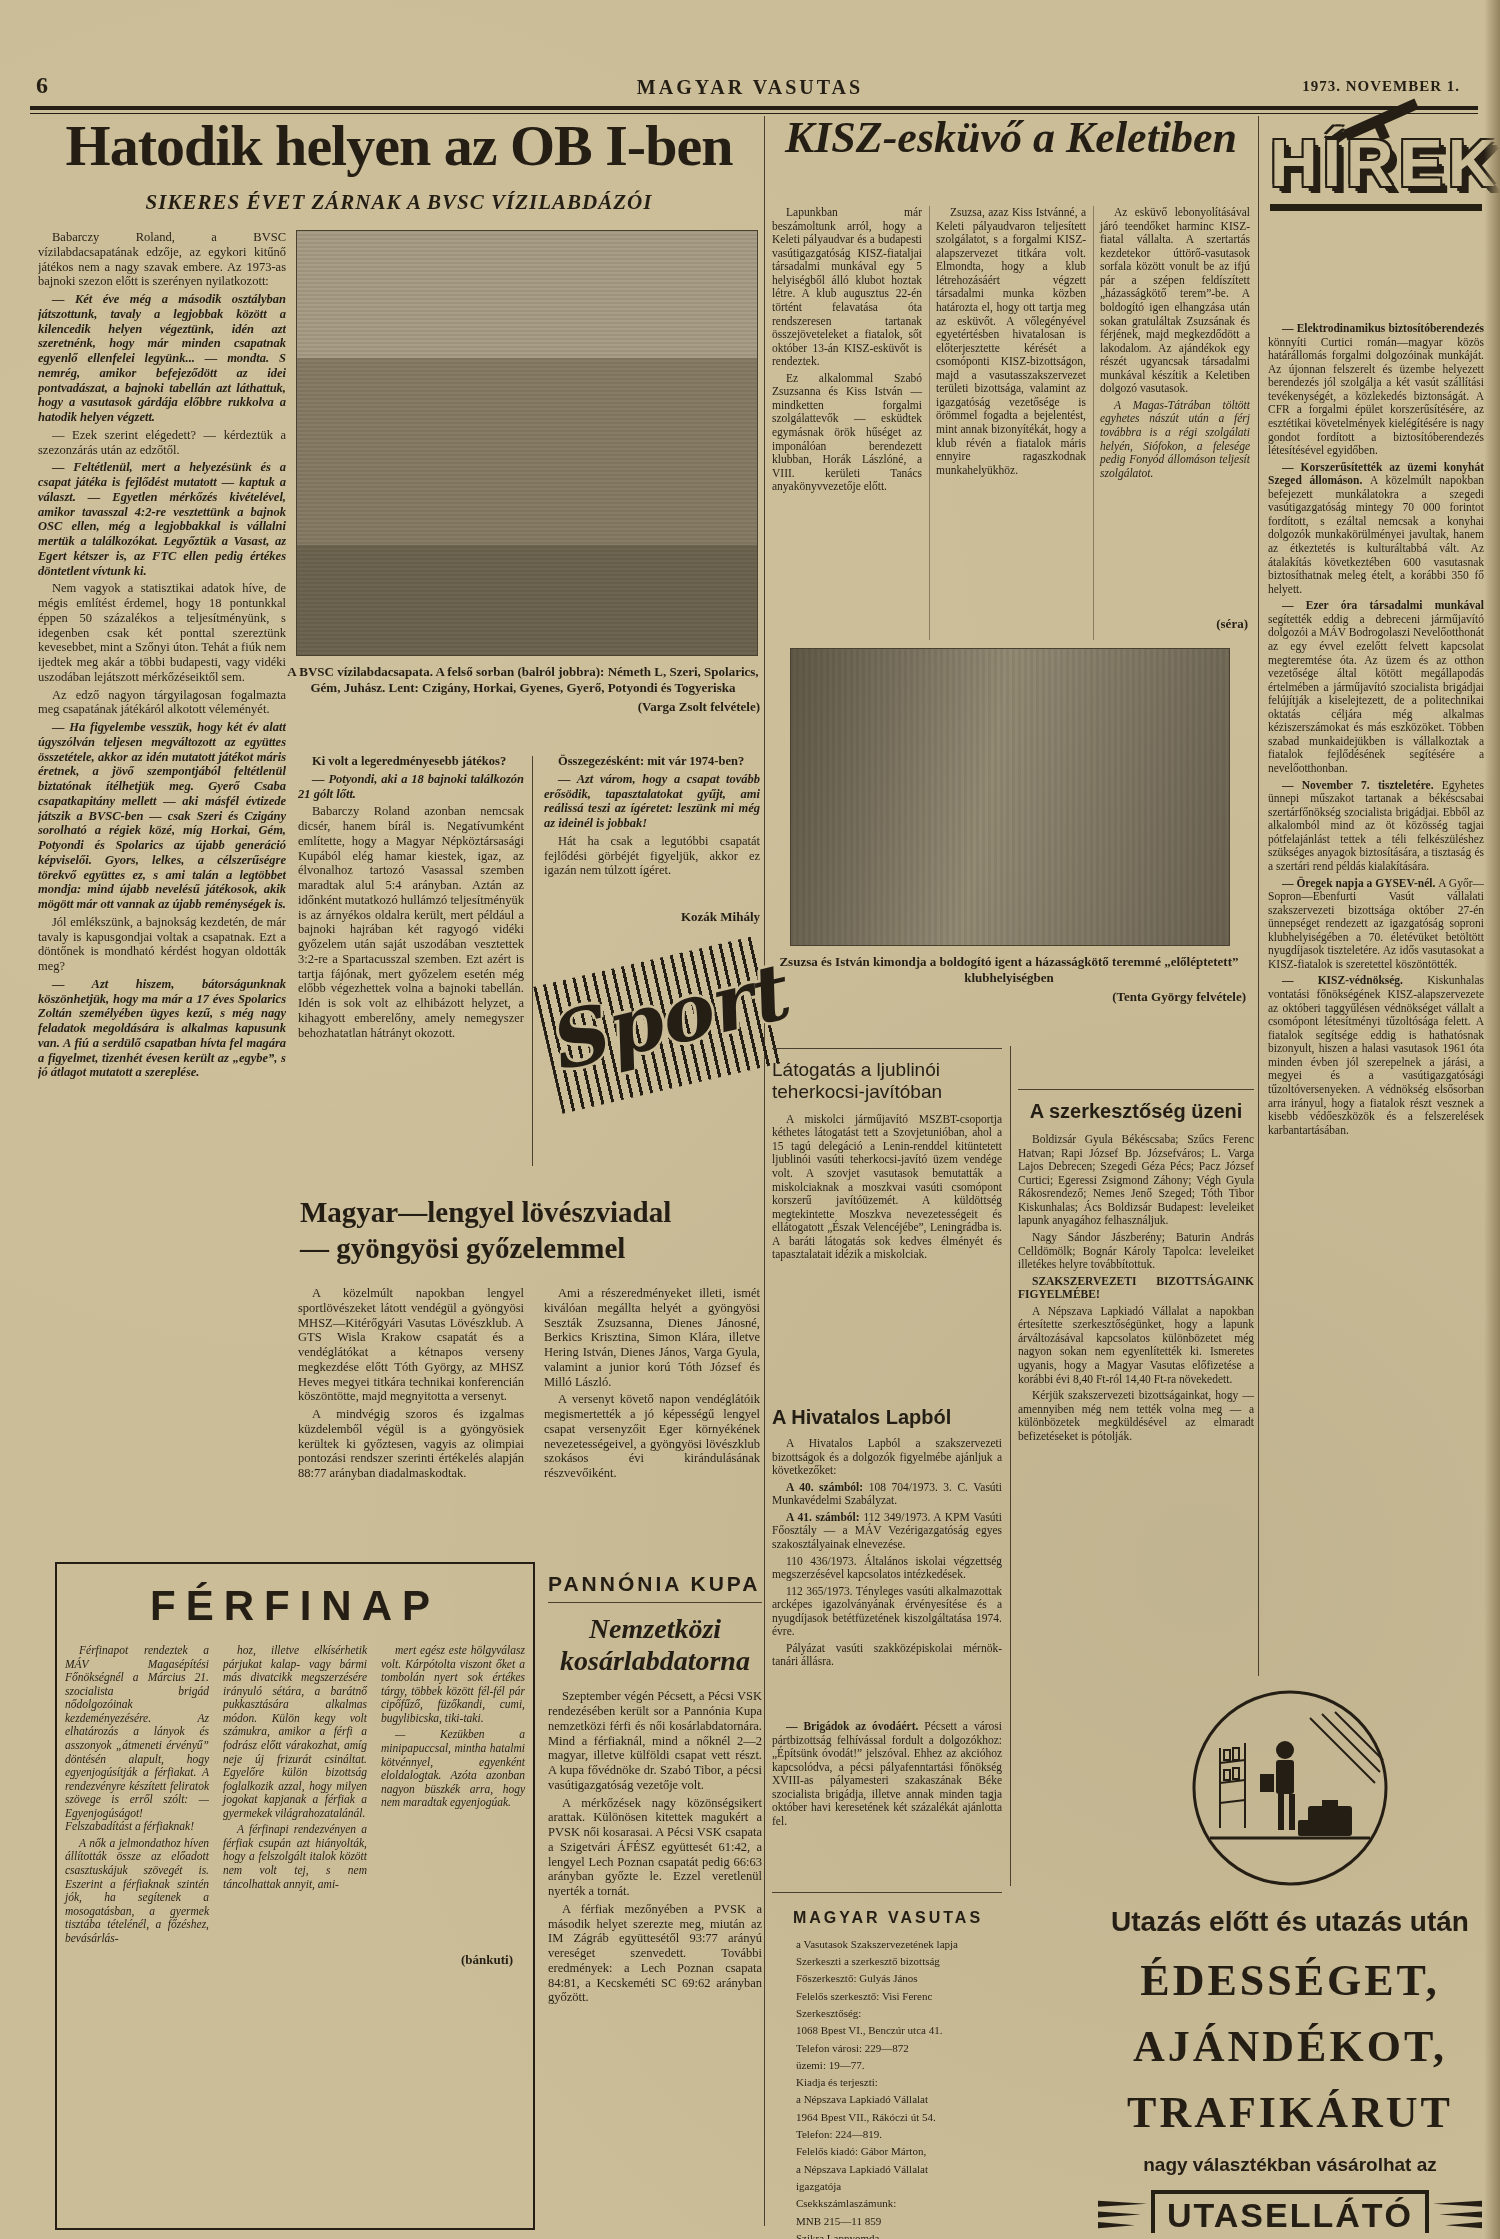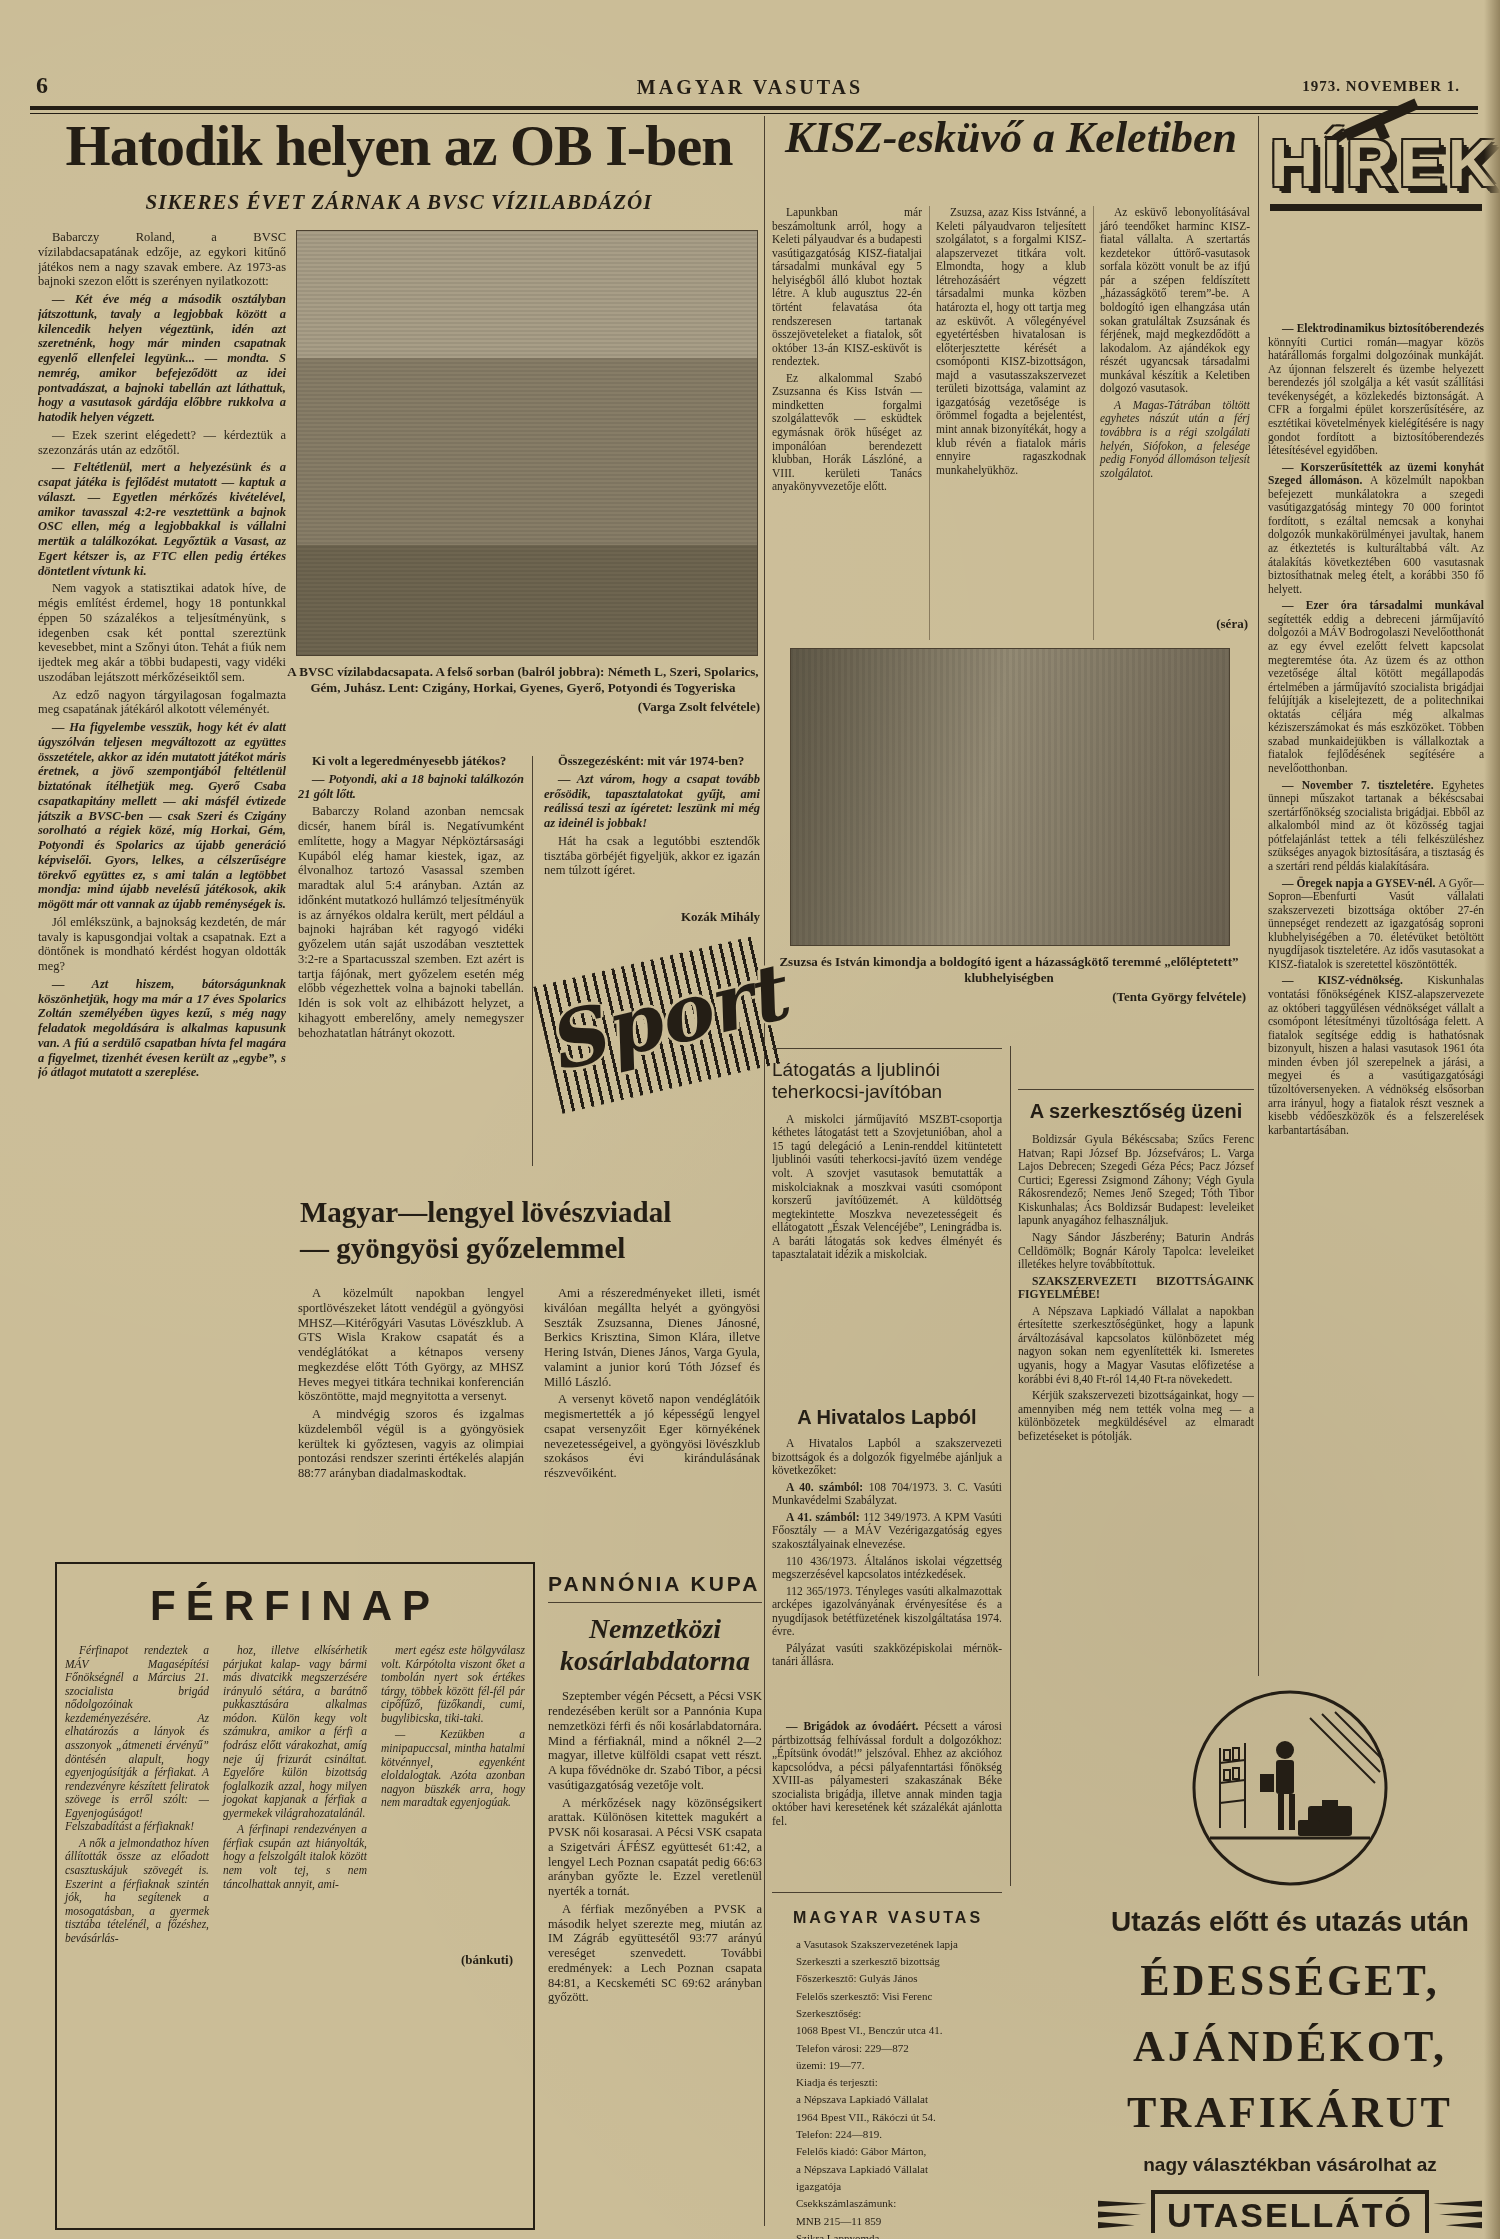--- a/index.html
+++ b/index.html
@@ -127,21 +127,21 @@
 
   <div class="abs body12" style="left:298px;top:754px;width:226px;height:420px;overflow:hidden;">
       <p style="font-weight: bold;">Ki volt a legeredményesebb játékos?</p>
       <p style="font-style: italic; font-weight: bold;">— Potyondi, aki a 18 bajnoki találkozón 21 gólt lőtt.</p>
       <p>Babarczy Roland azonban nemcsak dicsér, hanem bírál is. Negatívumként említette, hogy a Magyar Népköztársasági Kupából elég hamar kiestek, igaz, az élvonalhoz tartozó Vasassal szemben maradtak alul 5:4 arányban. Aztán az időnként mutatkozó hullámzó teljesítményük is az árnyékos oldalra került, mert például a bajnoki hajrában két ragyogó vidéki győzelem után saját uszodában vesztettek 3:2-re a Spartacusszal szemben. Ezt azért is tartja fájónak, mert győzelem esetén még előbb végezhettek volna a bajnoki tabellán. Idén is sok volt az elhibázott helyzet, a kihagyott emberelőny, amely nemegyszer behozhatatlan hátrányt okozott.</p>
     </div>
 
   <div class="abs body12" style="left:544px;top:754px;width:216px;height:185px;overflow:hidden;">
       <p style="font-weight: bold;">Összegezésként: mit vár 1974-ben?</p>
       <p style="font-style: italic; font-weight: bold;">— Azt várom, hogy a csapat tovább erősödik, tapasztalatokat gyűjt, ami reálissá teszi az ígéretet: leszünk mi még az ideinél is jobbak!</p>
-      <p>Hát ha csak a legutóbbi esztendők tisztába görbéjét figyeljük, akkor ez igazán nem túlzott ígéret.</p>
+      <p>Hát ha csak a legutóbbi csapatát fejlődési görbéjét figyeljük, akkor ez igazán nem túlzott ígéret.</p>
     </div>
   <div class="abs byline" style="left:544px;top:905px;width:216px;">Kozák Mihály</div>
 
   <div class="abs" style="left:545px;top:960px;">
     <div class="sport-wrap">
       <div class="sport-stripes">
         <div class="sport-text">Sport</div>
       </div>
     </div>
   </div>
@@ -225,21 +225,21 @@
     <div class="small" style="margin-top:10px;">
         <p>Boldizsár Gyula Békéscsaba; Szűcs Ferenc Hatvan; Rapi József Bp. Józsefváros; L. Varga Lajos Debrecen; Szegedi Géza Pécs; Pacz József Curtici; Egeressi Zsigmond Záhony; Végh Gyula Rákosrendező; Nemes Jenő Szeged; Tóth Tibor Kiskunhalas; Ács Boldizsár Budapest: leveleiket lapunk anyagához felhasználjuk.</p>
         <p>Nagy Sándor Jászberény; Baturin András Celldömölk; Bognár Károly Tapolca: leveleiket illetékes helyre továbbítottuk.</p>
         <p><b>SZAKSZERVEZETI BIZOTTSÁGAINK FIGYELMÉBE! </b></p>
         <p>A Népszava Lapkiadó Vállalat a napokban értesítette szerkesztőségünket, hogy a lapunk árváltozásával kapcsolatos különbözetet még nagyon sokan nem egyenlítették ki. Ismeretes ugyanis, hogy a Magyar Vasutas előfizetése a korábbi évi 8,40 Ft-ról 14,40 Ft-ra növekedett.</p>
         <p>Kérjük szakszervezeti bizottságainkat, hogy — amennyiben még nem tették volna meg — a különbözetek megküldésével az elmaradt befizetéseket is pótolják.</p>
       </div>
   </div>
 
   <div class="abs" style="left:772px;top:1406px;width:230px;height:306px;overflow:hidden;">
-    <div class="h-center" style="text-align:center;">A Hivatalos Lapból</div>
+    <div class="h-center" style="text-align:left;">A Hivatalos Lapból</div>
     <div class="small" style="margin-top:8px;">
         <p>A Hivatalos Lapból a szakszervezeti bizottságok és a dolgozók figyelmébe ajánljuk a következőket:</p>
         <p><b>A 40. számból: </b>108 704/1973. 3. C. Vasúti Munkavédelmi Szabályzat.</p>
         <p><b>A 41. számból: </b>112 349/1973. A KPM Vasúti Főosztály — a MÁV Vezérigazgatóság egyes szakosztályainak elnevezése.</p>
         <p>110 436/1973. Általános iskolai végzettség megszerzésével kapcsolatos intézkedések.</p>
         <p>112 365/1973. Tényleges vasúti alkalmazottak arcképes igazolványának érvényesítése és a nyugdíjasok betétfüzetének kiszolgáltatása 1974. évre.</p>
         <p>Pályázat vasúti szakközépiskolai mérnök-tanári állásra.</p>
       </div>
   </div>
 

